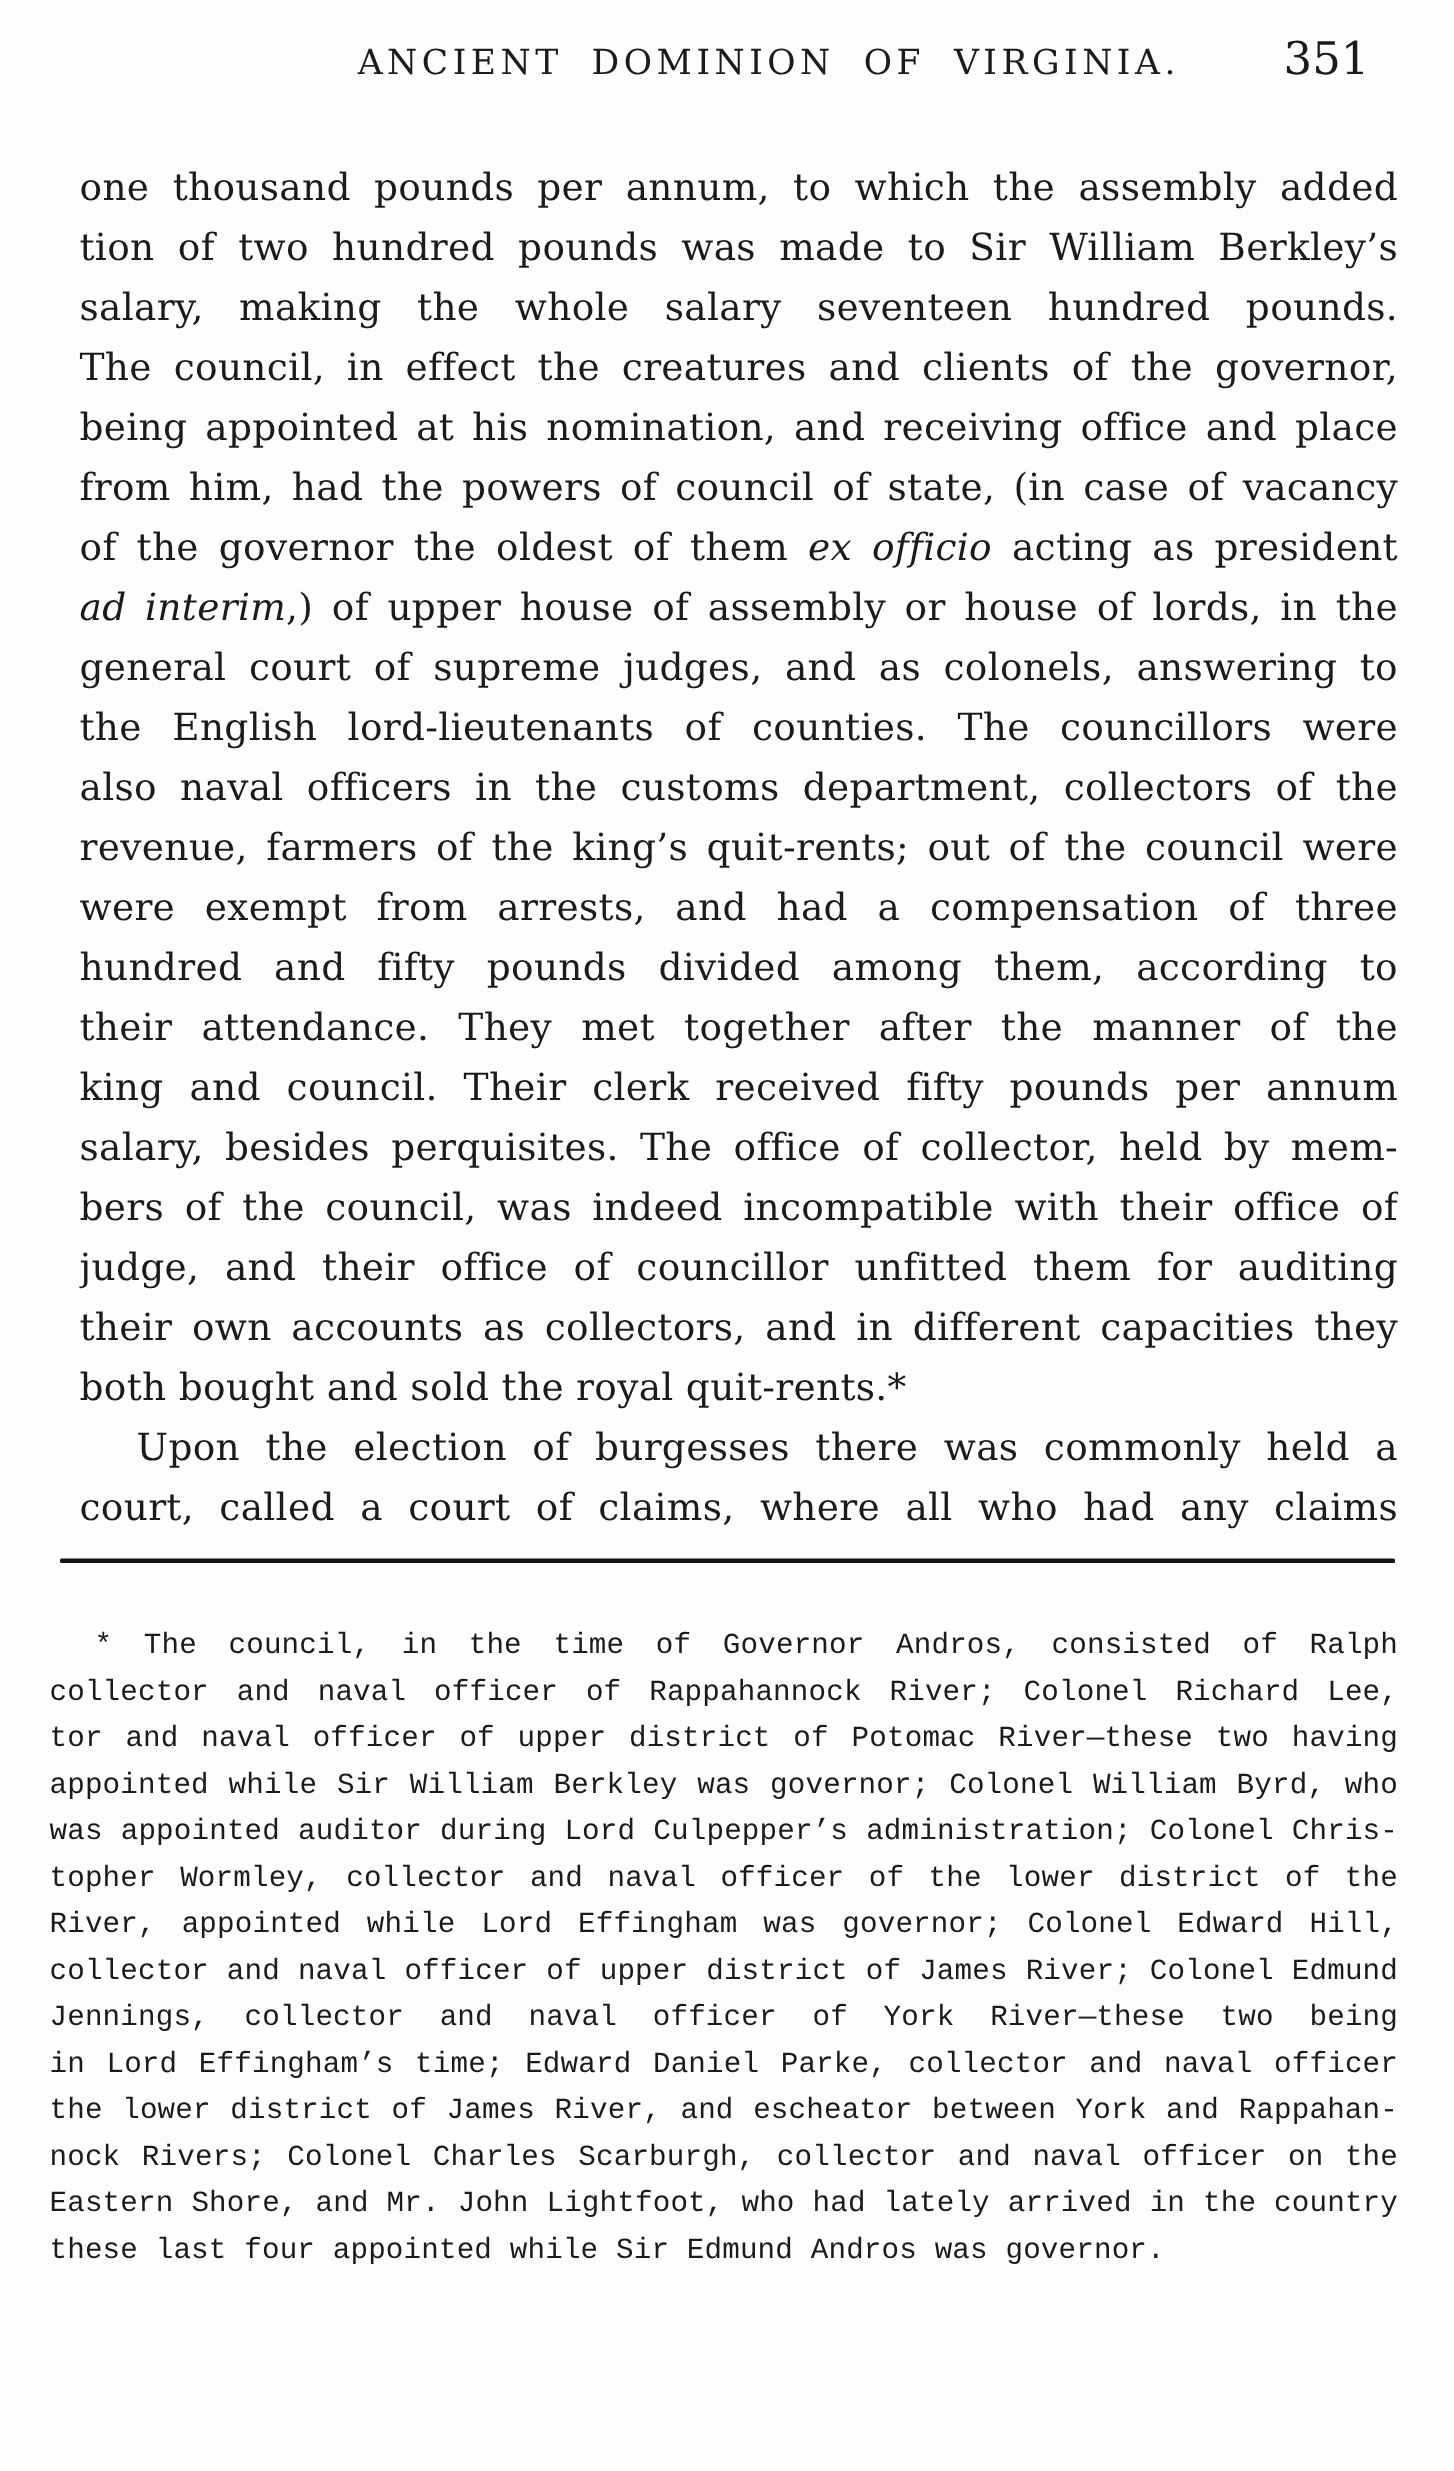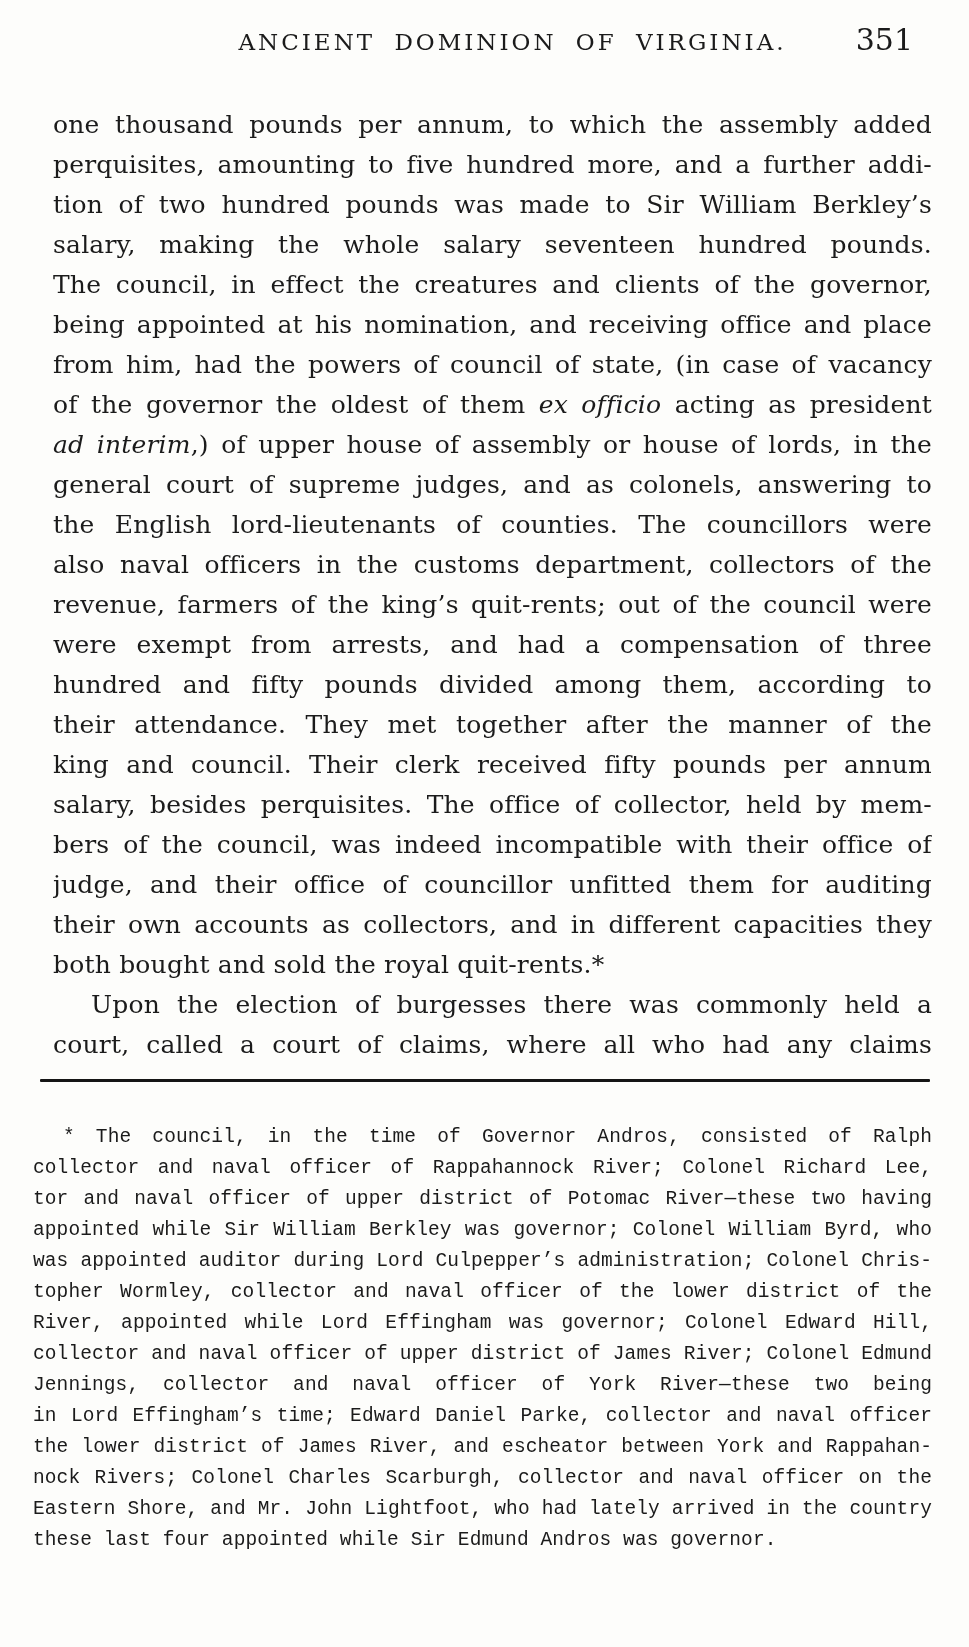--- a/index.html
+++ b/index.html
@@ -64,21 +64,20 @@
 <div class="page">
 
   <div class="header">
     <div class="running-title">ANCIENT DOMINION OF VIRGINIA.</div>
     <div class="page-number">351</div>
   </div>
 
   <div class="body-text">
       <div>
         <div class="tline">one thousand pounds per annum, to which the assembly added</div>
-        <div class="tline">perquisites, amounting to five hundred more, and a further addi-</div>
         <div class="tline">tion of two hundred pounds was made to Sir William Berkley’s</div>
         <div class="tline">salary, making the whole salary seventeen hundred pounds.</div>
         <div class="tline">The council, in effect the creatures and clients of the governor,</div>
         <div class="tline">being appointed at his nomination, and receiving office and place</div>
         <div class="tline">from him, had the powers of council of state, (in case of vacancy</div>
         <div class="tline"><span>of the governor the oldest of them </span><i>ex officio</i><span> acting as president</span></div>
         <div class="tline"><i>ad interim</i><span>,) of upper house of assembly or house of lords, in the</span></div>
         <div class="tline">general court of supreme judges, and as colonels, answering to</div>
         <div class="tline">the English lord-lieutenants of counties.  The councillors were</div>
         <div class="tline">also naval officers in the customs department, collectors of the</div>

